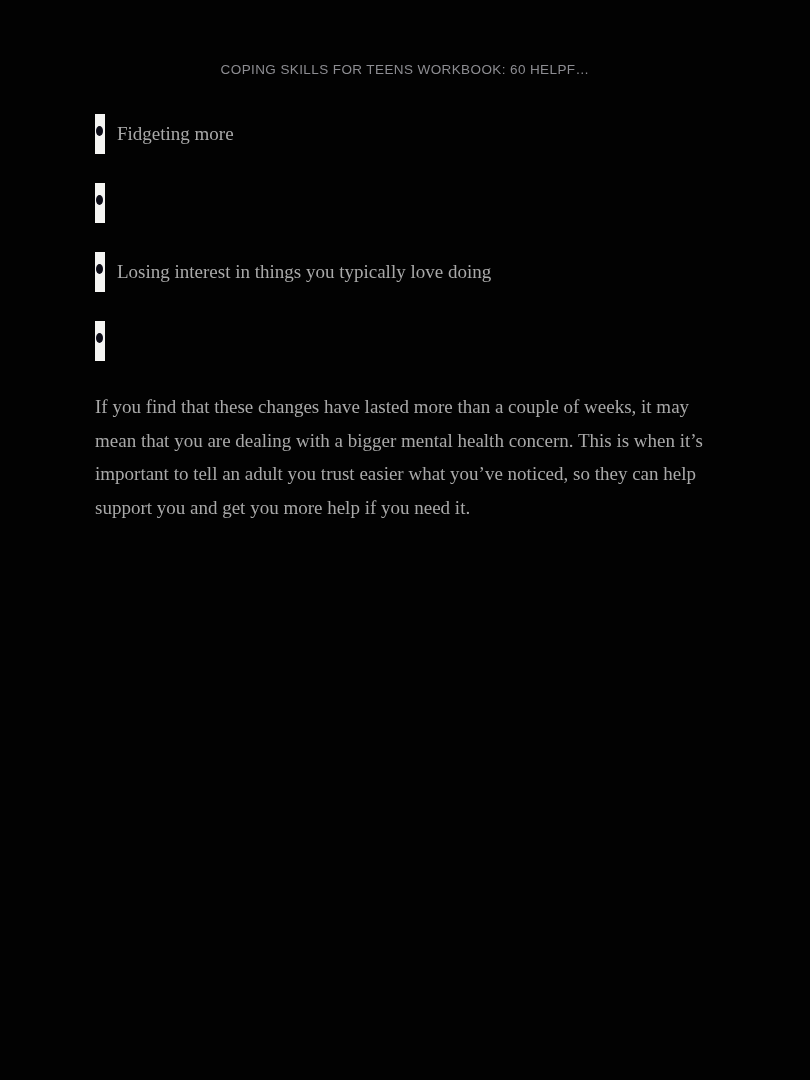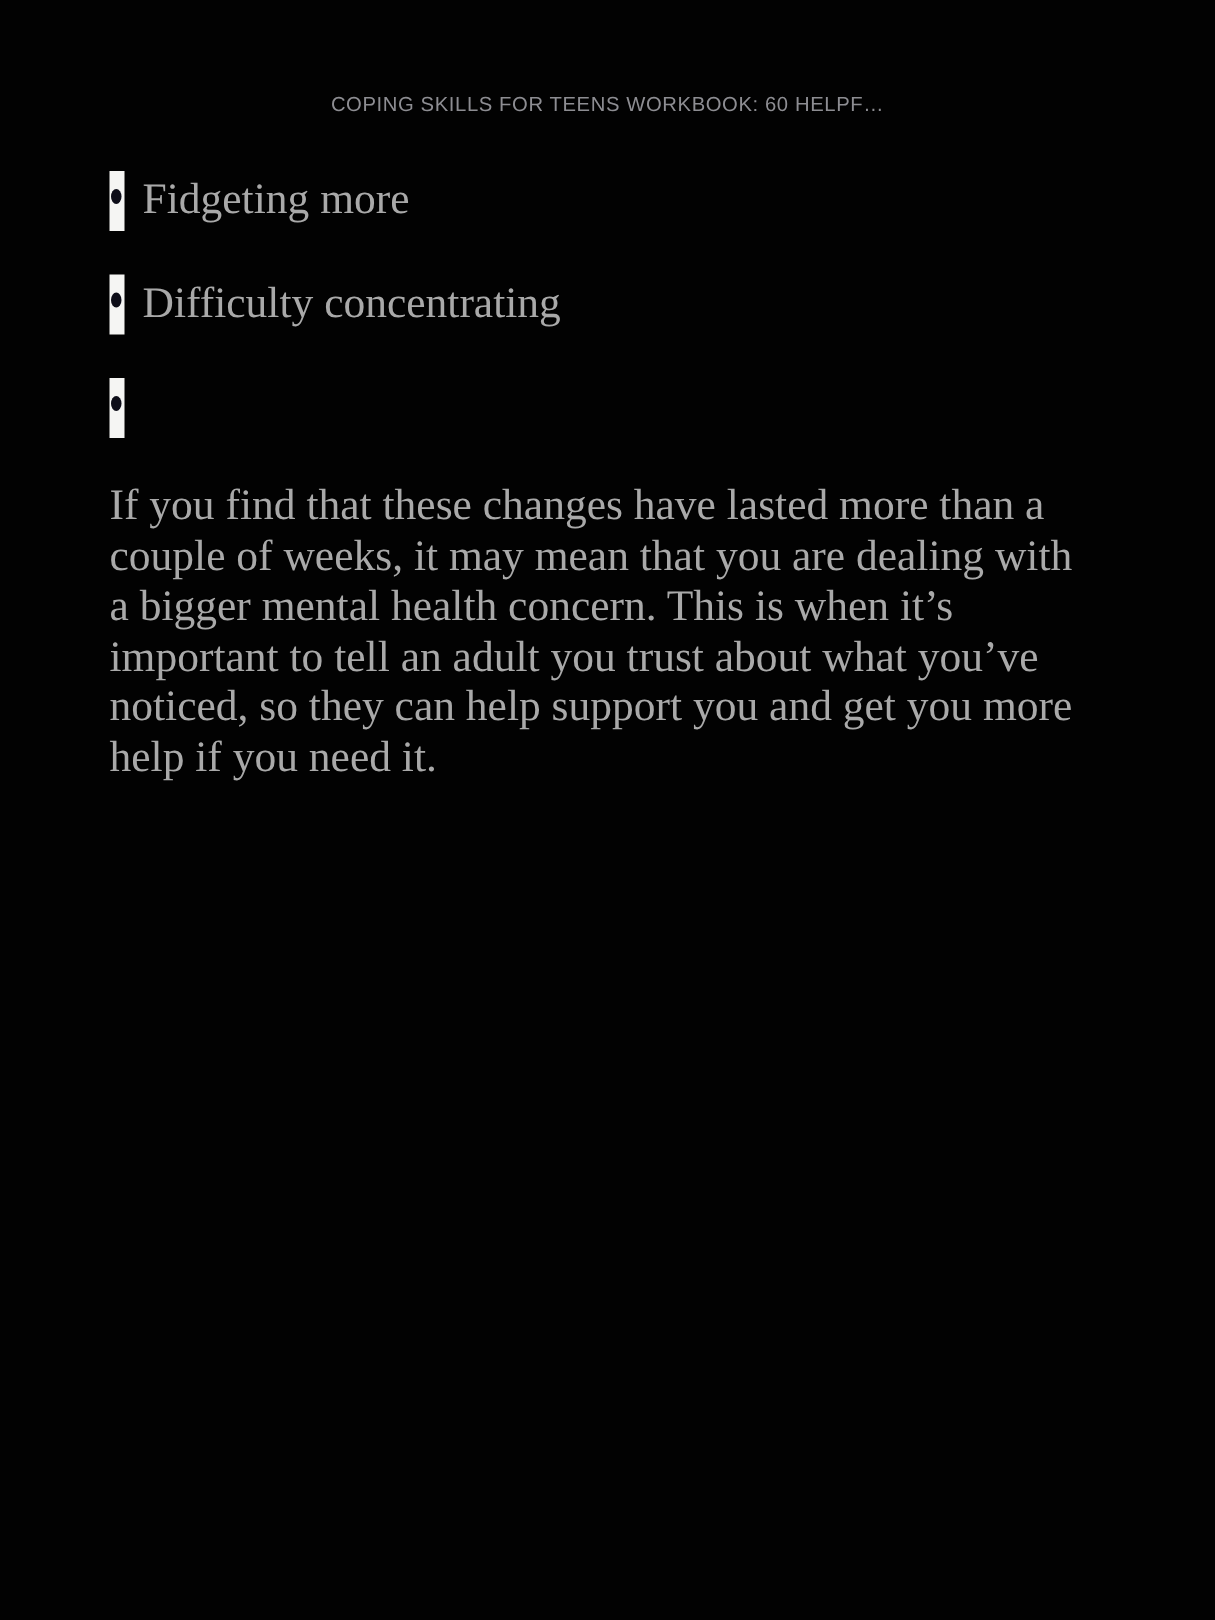--- a/index.html
+++ b/index.html
@@ -15,23 +15,23 @@
   .chapter-header {
     padding-top: 62px;
     text-align: center;
     font-family: "Liberation Sans", "DejaVu Sans", sans-serif;
     font-size: 13.5px;
     line-height: 16px;
     letter-spacing: 0.4px;
     color: #8d8d92;
   }
   .reader-content {
-    margin: 36px 94px 0 73px; 
+    margin: 36px 94px 0 95px; 
     color: #a9a9a9;
-    font-size: 29px;
+    font-size: 19px;
     line-height: 33.5px;
   }
   ul.bullet-list {
     list-style: none;
     margin: 0 0 4px 0;
   }
   ul.bullet-list li {
     display: flex;
     align-items: center;
     margin-bottom: 29px;
@@ -70,25 +70,30 @@
       <li>
         <span class="bullet-marker">
           <span class="bullet-dot"></span>
         </span>
         <span>Fidgeting more</span>
       </li>
       <li>
         <span class="bullet-marker">
           <span class="bullet-dot"></span>
         </span>
-        <span>Difficulty concentrating</span>
+      </li>
+      <li>
+        <span class="bullet-marker">
+          <span class="bullet-dot"></span>
+        </span>
+        <span>Losing interest in things you typically love doing</span>
       </li>
       <li>
         <span class="bullet-marker">
           <span class="bullet-dot"></span>
         </span>
       </li>
     </ul>
 
-    <p>If you find that these changes have lasted more than a couple of weeks, it may mean that you are dealing with a bigger mental health concern. This is when it’s important to tell an adult you trust about what you’ve noticed, so they can help support you and get you more help if you need it.</p>
+    <p>If you find that these changes have lasted more than a couple of weeks, it may mean that you are dealing with a bigger mental health concern. This is when it’s important to tell an adult you trust easier what you’ve noticed, so they can help support you and get you more help if you need it.</p>
 
   </div>
 </div>
 
 </body></html>

